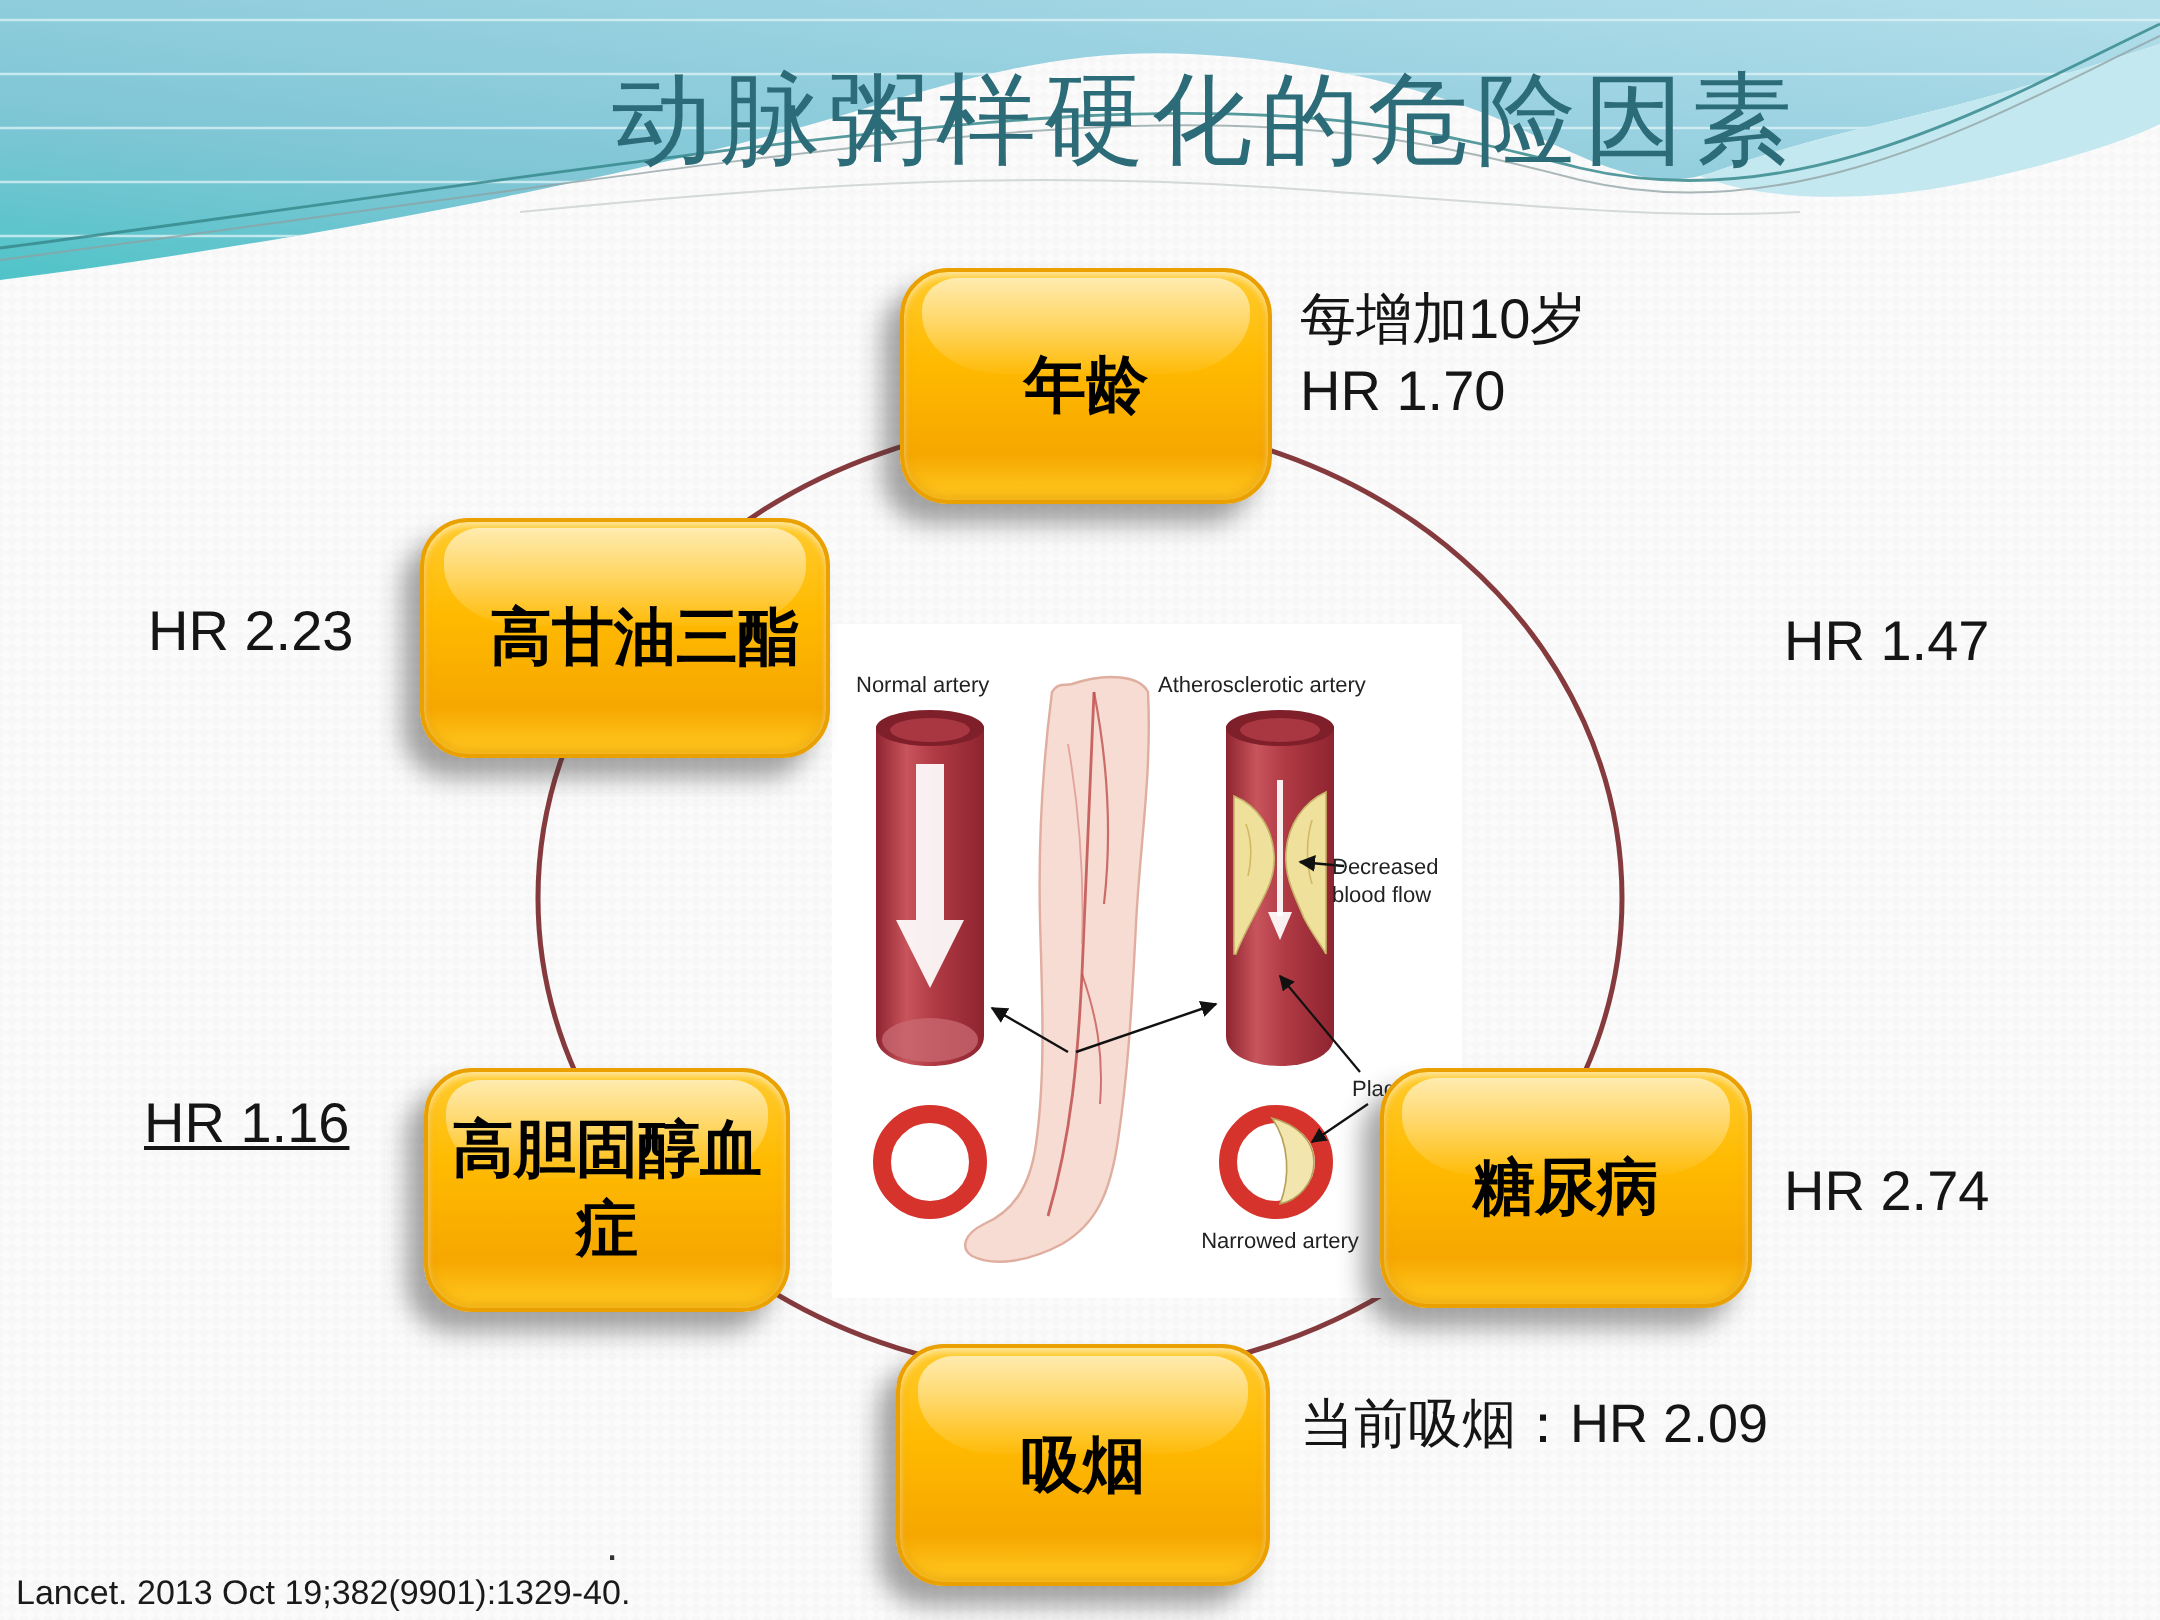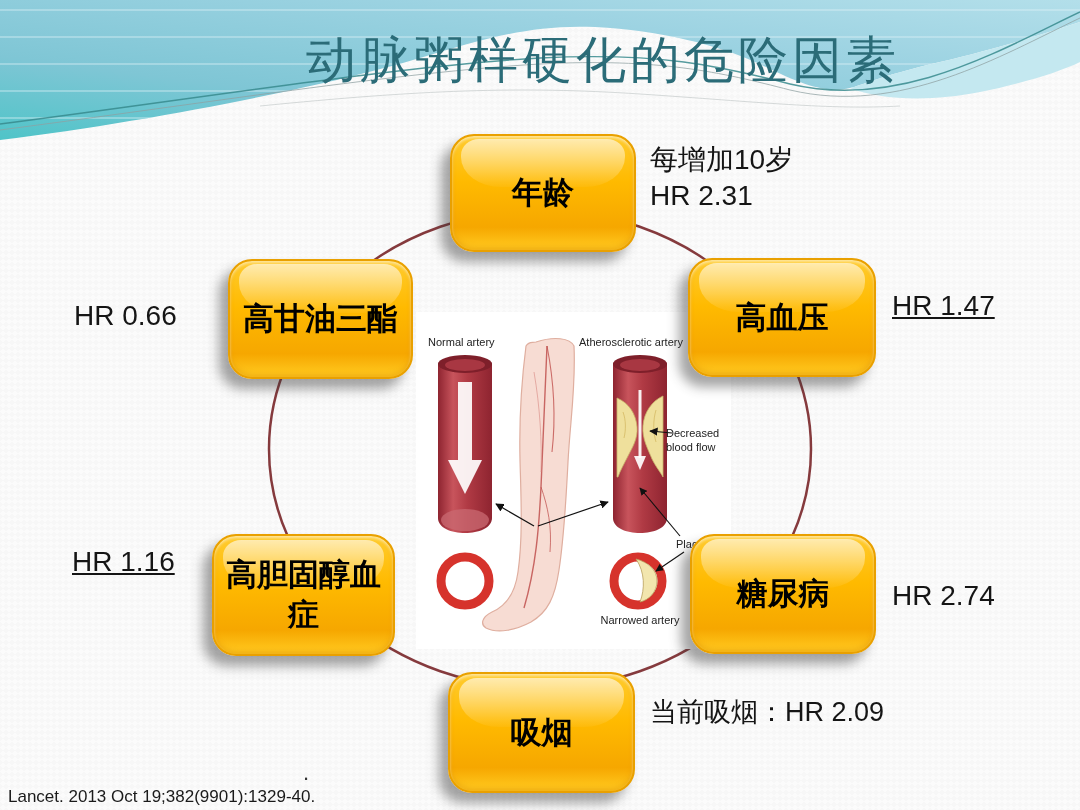--- a/index.html
+++ b/index.html
@@ -21,28 +21,28 @@
     border:2px solid #E9A000;
     box-shadow:-9px 10px 12px rgba(55,55,55,.45), inset 0 2px 3px rgba(255,255,255,.55), inset 0 -3px 5px rgba(205,125,0,.30);
     display:flex;align-items:center;justify-content:center;text-align:center;
     font-size:31px;font-weight:600;color:#000;}
   .factor-box::before{content:"";position:absolute;left:5%;right:5%;top:3%;height:42%;
     border-radius:18px 18px 40px 40px / 16px 16px 30px 30px;
     background:linear-gradient(180deg,rgba(255,255,255,.62),rgba(255,255,255,.04));pointer-events:none;}
   .factor-box span{position:relative;display:block;}
   .fb-age{left:450px;top:134px;width:182px;height:114px;}
   .fb-hyp{left:688px;top:258px;width:184px;height:115px;}
-  .fb-tri{left:228px;top:259px;width:181px;height:116px;}
+  .fb-tri{left:210px;top:259px;width:181px;height:116px;padding-left:20px;}
   .fb-cho{left:212px;top:534px;width:179px;height:118px;line-height:1.3;}
   .fb-cho span{width:158px;}
   .fb-dia{left:690px;top:534px;width:182px;height:116px;}
   .fb-smo{left:448px;top:672px;width:183px;height:117px;align-items:center;}
   .note{position:absolute;z-index:4;color:#151515;font-size:28px;line-height:36px;white-space:nowrap;}
   .note-age{left:650px;top:142px;}
-  .hr-hyp{left:892px;top:288px;text-decoration:underline;}
+  .hr-hyp{left:892px;top:303px;}
   .hr-tri{left:74px;top:298px;}
   .hr-cho{left:72px;top:544px;text-decoration:underline;}
   .hr-dia{left:892px;top:578px;}
   .note-smo{left:650px;top:697px;font-size:27px;line-height:31px;}
   .citation{position:absolute;left:8px;top:787px;z-index:4;font-size:17px;color:#1a1a1a;white-space:nowrap;}
   .stray-dot{position:absolute;left:303px;top:762px;z-index:4;font-size:22px;color:#333;line-height:22px;}
   .ill-label{font-size:11px;fill:#222;font-family:"Liberation Sans",sans-serif;}
 </style>
 </head>
 <body>
@@ -141,42 +141,39 @@
       <line x1="264" y1="224" x2="224" y2="176" stroke="#111" stroke-width="1.1" marker-end="url(#ah)"></line>
       <line x1="268" y1="240" x2="240" y2="259" stroke="#111" stroke-width="1.1" marker-end="url(#ah)"></line>
 
       <text class="ill-label" x="224" y="312" text-anchor="middle">Narrowed artery</text>
     </svg>
   </div>
 
   <div class="factor-box fb-age">
     <span>年龄</span>
   </div>
-  <div class="factor-box fb-hyp">
-    <span>高血压</span>
-  </div>
   <div class="factor-box fb-tri">
     <span>高甘油三酯</span>
   </div>
   <div class="factor-box fb-dia">
     <span>糖尿病</span>
   </div>
   <div class="factor-box fb-cho">
     <span>高胆固醇血症</span>
   </div>
   <div class="factor-box fb-smo">
     <span>吸烟</span>
   </div>
 
   <div class="note note-age">
     <div>每增加10岁</div>
-    <div>HR 2.31</div>
+    <div>HR 1.70</div>
   </div>
   <div class="note hr-hyp">HR 1.47</div>
-  <div class="note hr-tri">HR 0.66</div>
+  <div class="note hr-tri">HR 2.23</div>
   <div class="note hr-cho">HR 1.16</div>
   <div class="note hr-dia">HR 2.74</div>
   <div class="note note-smo">
     <div>当前吸烟：HR 2.09</div>
   </div>
 
   <div class="citation">Lancet. 2013 Oct 19;382(9901):1329-40.</div>
   <div class="stray-dot">.</div>
 
 </div>

